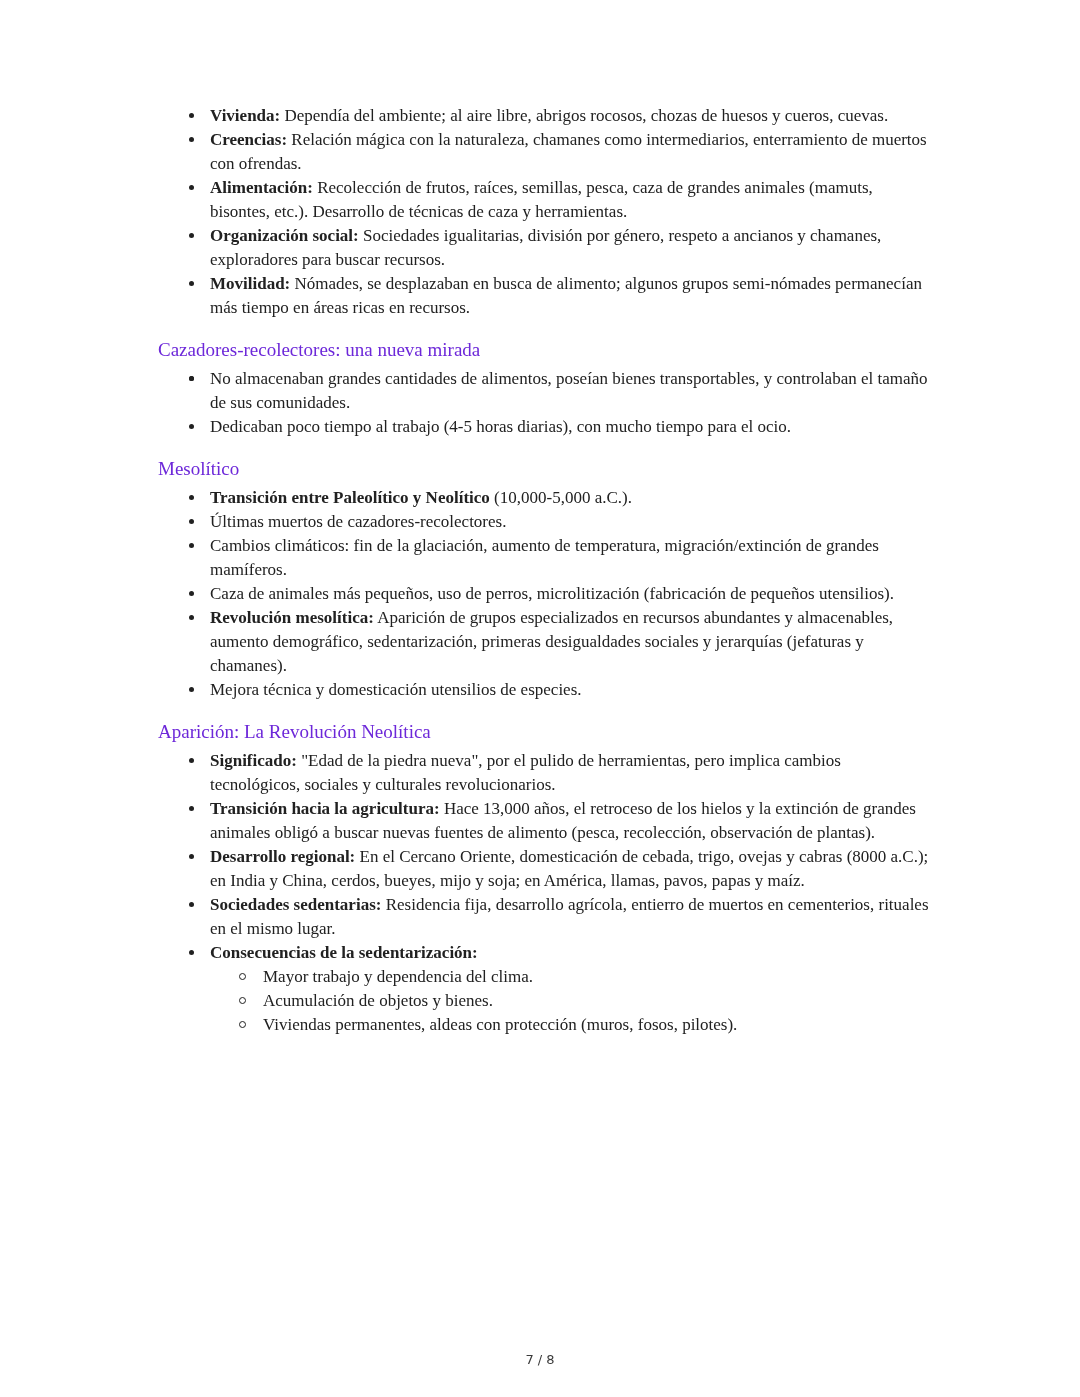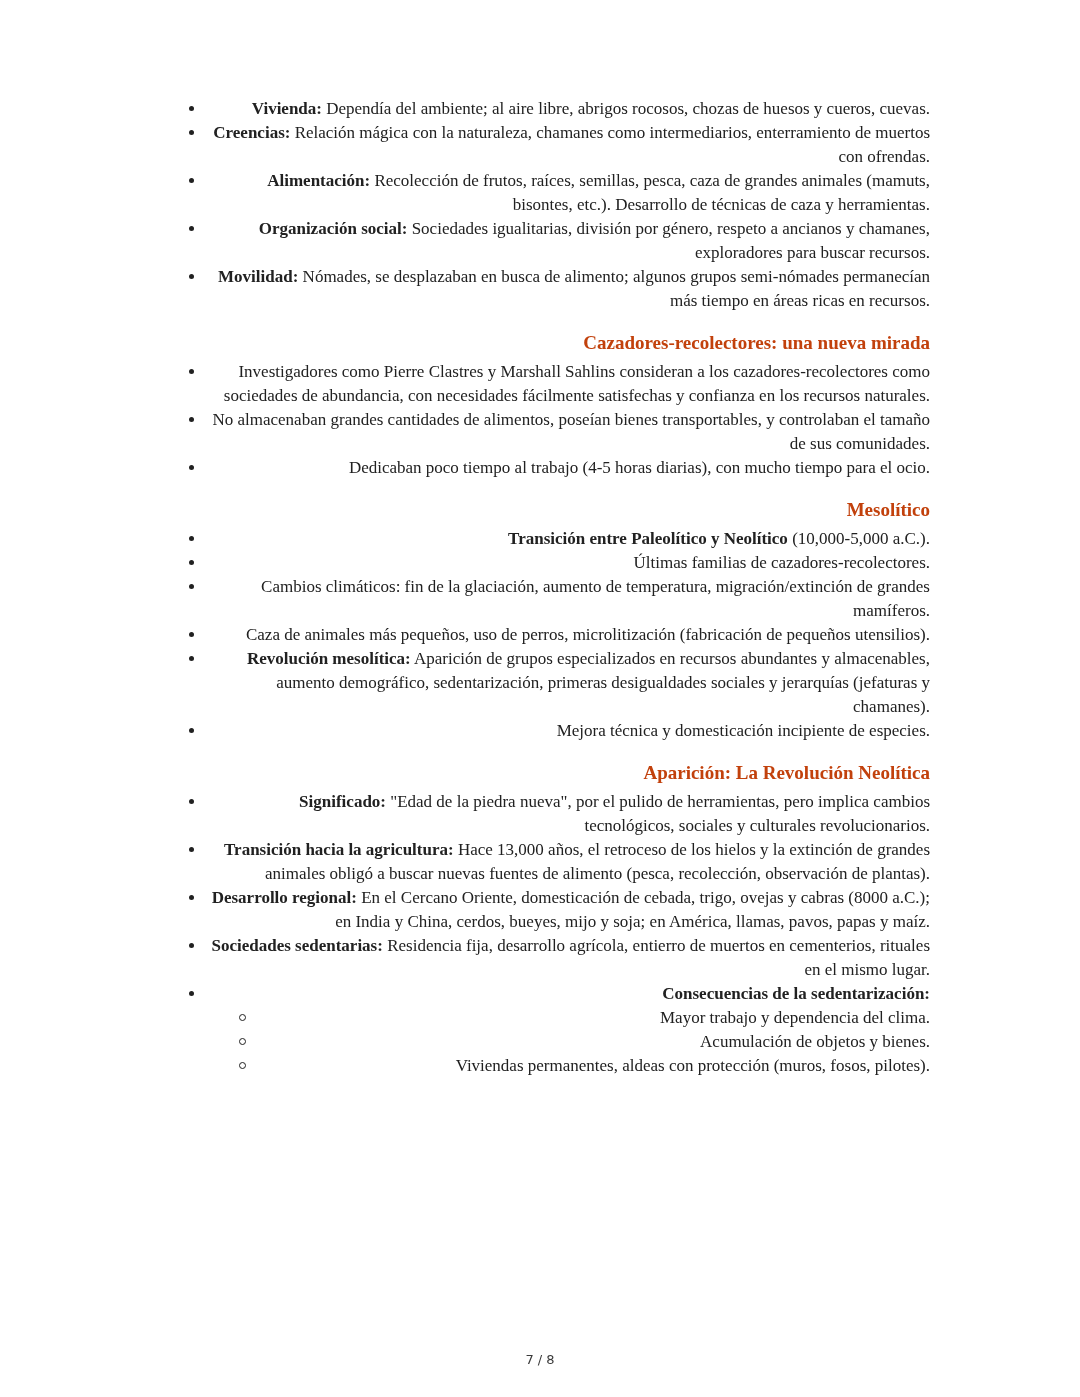--- a/index.html
+++ b/index.html
@@ -8,32 +8,31 @@
     width: 1080px;
     height: 1397px;
     background: #ffffff;
     overflow: hidden;
     font-family: "Liberation Serif", "DejaVu Serif", serif;
     color: #212121;
   }
   #doc {
     position: absolute;
     left: 158px;
-    top: 97px;
+    top: 104px;
     width: 772px;
     font-size: 17px;
     line-height: 24px;
-    text-align: right;
   }
   h2.sec-heading {
     font-size: 19px;
     line-height: 27px;
     margin: 16px 0 4px 0;
-    font-weight: 700;
-    color: #c2410c;
+    font-weight: 400;
+    color: #6d28d9;
   }
   ul.blist { list-style: none; margin: 0; padding: 0; }
   ul.blist > li { position: relative; padding-left: 52px; }
   .b1 {
     position: absolute; left: 31px; top: 9px;
     width: 5px; height: 5px; border-radius: 50%;
     background: #212121;
   }
   .lbl { font-weight: 700; }
   ul.sub { list-style: none; margin: 0; padding: 0; }
@@ -79,58 +78,58 @@
           <li>
     <span class="b1"></span><span class="lbl">Movilidad:</span><span class="txt"> Nómades, se desplazaban en busca de alimento; algunos grupos semi-nómades permanecían más tiempo en áreas ricas en recursos.</span>
     
   </li>
         </ul>
   </section>
       <section>
     <h2 class="sec-heading">Cazadores-recolectores: una nueva mirada</h2>
     <ul class="blist">
           <li>
-    <span class="b1"></span><span class="txt">Investigadores como Pierre Clastres y Marshall Sahlins consideran a los cazadores-recolectores como sociedades de abundancia, con necesidades fácilmente satisfechas y confianza en los recursos naturales.</span>
+    <span class="b1"></span>
     
   </li>
           <li>
     <span class="b1"></span><span class="txt">No almacenaban grandes cantidades de alimentos, poseían bienes transportables, y controlaban el tamaño de sus comunidades.</span>
     
   </li>
           <li>
     <span class="b1"></span><span class="txt">Dedicaban poco tiempo al trabajo (4-5 horas diarias), con mucho tiempo para el ocio.</span>
     
   </li>
         </ul>
   </section>
       <section>
     <h2 class="sec-heading">Mesolítico</h2>
     <ul class="blist">
           <li>
     <span class="b1"></span><span class="lbl">Transición entre Paleolítico y Neolítico</span><span class="txt"> (10,000-5,000 a.C.).</span>
     
   </li>
           <li>
-    <span class="b1"></span><span class="txt">Últimas familias de cazadores-recolectores.</span>
+    <span class="b1"></span><span class="txt">Últimas muertos de cazadores-recolectores.</span>
     
   </li>
           <li>
     <span class="b1"></span><span class="txt">Cambios climáticos: fin de la glaciación, aumento de temperatura, migración/extinción de grandes mamíferos.</span>
     
   </li>
           <li>
     <span class="b1"></span><span class="txt">Caza de animales más pequeños, uso de perros, microlitización (fabricación de pequeños utensilios).</span>
     
   </li>
           <li>
     <span class="b1"></span><span class="lbl">Revolución mesolítica:</span><span class="txt"> Aparición de grupos especializados en recursos abundantes y almacenables, aumento demográfico, sedentarización, primeras desigualdades sociales y jerarquías (jefaturas y chamanes).</span>
     
   </li>
           <li>
-    <span class="b1"></span><span class="txt">Mejora técnica y domesticación incipiente de especies.</span>
+    <span class="b1"></span><span class="txt">Mejora técnica y domesticación utensilios de especies.</span>
     
   </li>
         </ul>
   </section>
       <section>
     <h2 class="sec-heading">Aparición: La Revolución Neolítica</h2>
     <ul class="blist">
           <li>
     <span class="b1"></span><span class="lbl">Significado:</span><span class="txt"> "Edad de la piedra nueva", por el pulido de herramientas, pero implica cambios tecnológicos, sociales y culturales revolucionarios.</span>
     

